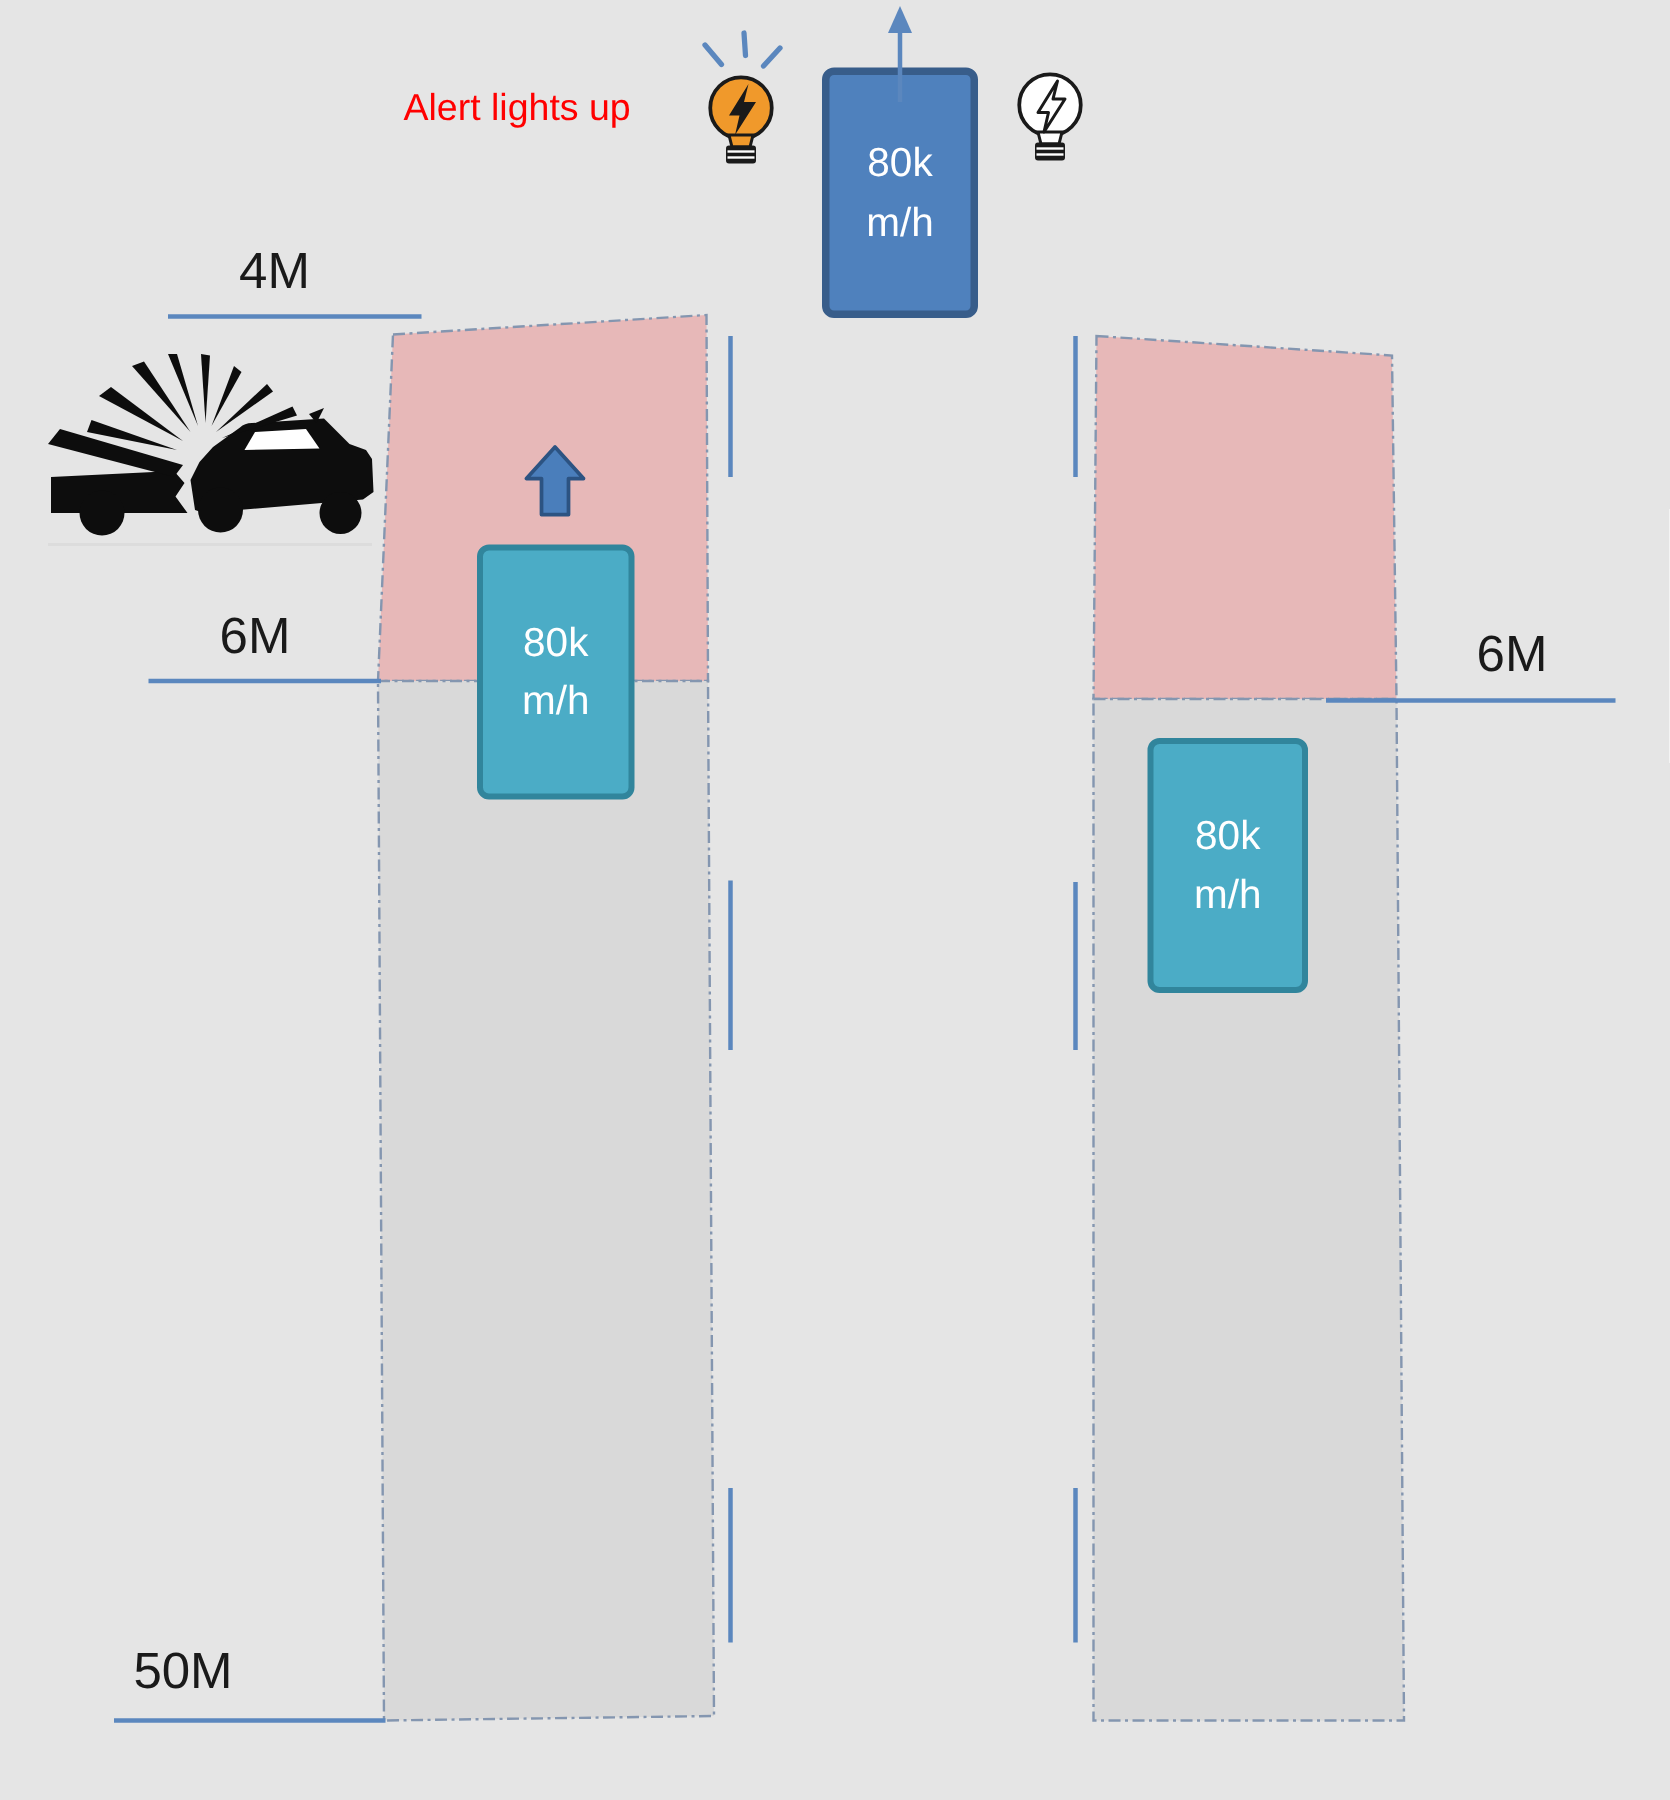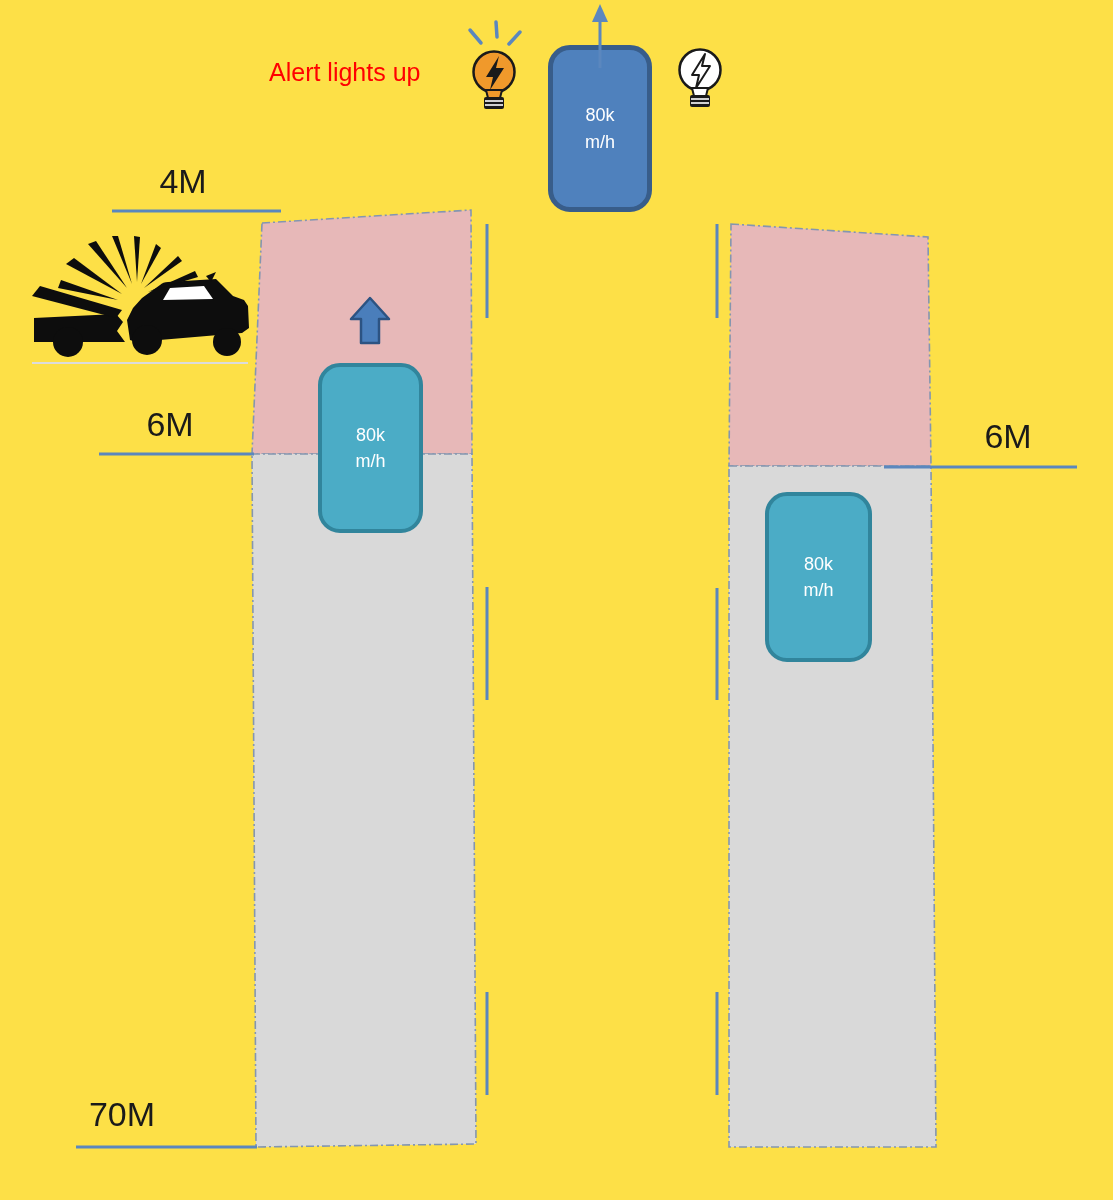--- a/index.html
+++ b/index.html
@@ -1,19 +1,19 @@
 <!DOCTYPE html>
 <html><head>
 <meta charset="utf-8">
 <style>
   html,body{margin:0;padding:0;background:#ffffff;}
   .canvas{
     position:relative;
     width:1113px;height:1200px;
-    background:#fde047;
+    background:#e5e5e5;
     font-family:"Liberation Sans", sans-serif;
     overflow:hidden;
   }
   svg.layer{position:absolute;left:0;top:0;}
   .label{
     position:absolute;
     color:#1a1a1a;
     font-size:34px;
     text-align:center;
     line-height:1.1;
@@ -23,23 +23,23 @@
     position:absolute;
     left:269px;top:58px;
     color:#ff0000;
     font-size:25px;
     white-space:nowrap;
   }
   .vehicle{
     position:absolute;
     display:flex;align-items:center;justify-content:center;
     box-sizing:border-box;
-    border-radius:22px;
+    border-radius:8px;
     color:#ffffff;
-    font-size:18px;
+    font-size:27px;
     text-align:center;
   }
   .vehicle .speed{white-space:pre-line;line-height:1.45;}
   .vehicle.ego{
     left:548px;top:45px;width:104px;height:167px;
     background:#4f81bd;border:5px solid #385d8a;
   }
   .vehicle.teal-left{
     left:318px;top:363px;width:105px;height:170px;
     background:#4bacc6;border:4.5px solid #31859c;
@@ -130,21 +130,21 @@
       <polygon fill="#ffffff" stroke="#1a1a1a" stroke-width="2" stroke-linejoin="round" points="705,54 692,75 699,75 696,88 710,66 702,66"></polygon>
       <rect x="690" y="95" width="20" height="12" rx="2" fill="#1a1a1a"></rect>
       <line x1="691" y1="99" x2="709" y2="99" stroke="#ffffff" stroke-width="1.6"></line>
       <line x1="691" y1="103" x2="709" y2="103" stroke="#ffffff" stroke-width="1.6"></line>
     </g>
   </svg>
 
   <div class="alert-label">Alert lights up</div>
   <div class="label" style="left:133px;top:163px;width:100px;">4M</div>
   <div class="label" style="left:120px;top:406px;width:100px;">6M</div>
-  <div class="label" style="left:72px;top:1096px;width:100px;">70M</div>
+  <div class="label" style="left:72px;top:1096px;width:100px;">50M</div>
   <div class="label" style="left:958px;top:418px;width:100px;">6M</div>
 
   <div class="vehicle ego">
     <span class="speed">80k
 m/h</span>
   </div>
   <div class="vehicle teal-left">
     <span class="speed">80k
 m/h</span>
   </div>

